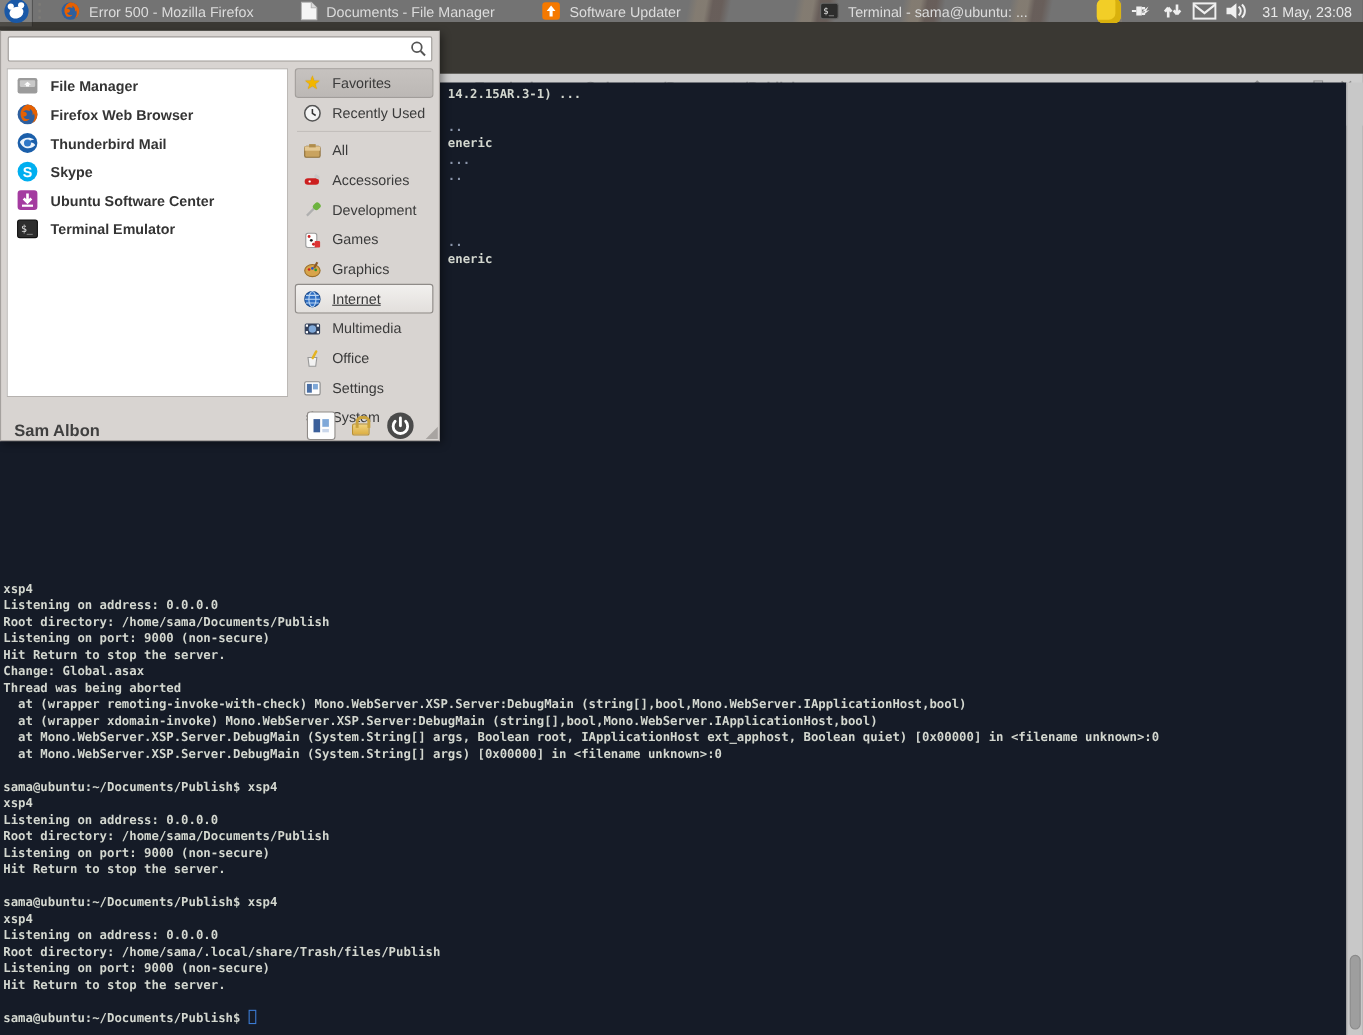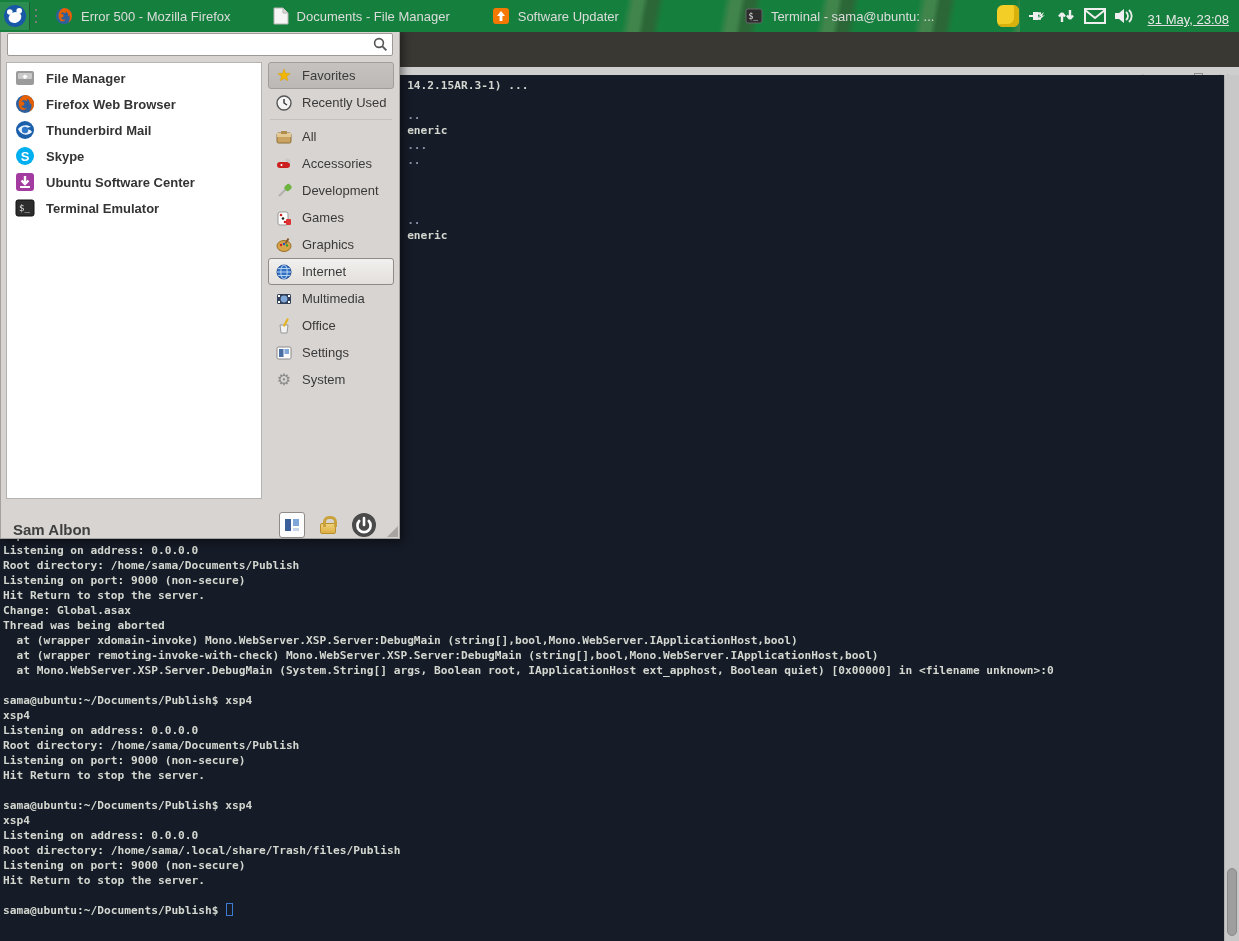--- a/index.html
+++ b/index.html
@@ -1,34 +1,34 @@
 <!DOCTYPE html>
 <html><head>
 <meta charset="utf-8">
 <style>
   * { margin:0; padding:0; box-sizing:border-box; }
   html,body { width:1239px; height:941px; overflow:hidden; background:#3a3833;
               font-family:"Liberation Sans", sans-serif; }
 
   
-  .panel { position:absolute; top:0; left:0; width:1239px; height:32px;
-           background:#15803d; z-index:40; display:flex; align-items:center; color:#dcdcdc; }
+  .panel { position:absolute; top:0; left:0; width:1239px; height:20px;
+           background:#737373; z-index:40; display:flex; align-items:center; color:#dcdcdc; }
   .panel::after { content:""; position:absolute; left:600px; width:420px; top:0; bottom:0;
            background:repeating-linear-gradient(100deg, rgba(0,0,0,0) 0 26px,
              rgba(168,143,110,.30) 34px 42px, rgba(84,56,44,.35) 48px 56px, rgba(0,0,0,0) 64px 96px);
            pointer-events:none; }
   .whisker-btn { width:30px; height:28px; display:flex; align-items:center; justify-content:center;
            background:rgba(255,255,255,.10); border-right:1px solid rgba(0,0,0,.35); cursor:pointer; }
   .panel-sep { width:7px; height:20px; margin:0 2px;
            background:radial-gradient(circle, #7c7a76 1px, transparent 1.4px) center/4px 6px repeat-y; }
   .task-btn { display:flex; align-items:center; gap:8px; height:24px; padding:0 8px;
            margin-right:26px; border-radius:2px; cursor:pointer; position:relative; z-index:1; }
   .task-btn .lbl { font-size:13px; color:#dcdcdc; white-space:nowrap; }
-  .tray { margin-left:auto; display:flex; align-items:flex-end; gap:7px; padding-right:10px;
-          position:relative; z-index:1;text-decoration:underline; }
+  .tray { margin-left:auto; display:flex; align-items:center; gap:7px; padding-right:10px;
+          position:relative; z-index:1; }
   .tray-ico { width:22px; height:22px; display:flex; align-items:center; justify-content:center; cursor:pointer; }
   .kbd-yellow { width:22px; height:22px; border-radius:6px; background:#f2ce27;
           box-shadow:inset -5px -3px 0 0 #d9b10d; }
   .clock { font-size:13px; color:#e8e8e8; white-space:nowrap; padding-left:6px; cursor:pointer; }
 
   
   .terminal { position:absolute; top:28px; left:0; width:1239px; height:913px; z-index:10; }
   .term-titlebar { position:absolute; top:0; left:0; right:0; height:47px;
           background:#cecece; border-bottom:1px solid #b9b9b9;margin-top:39px; }
   .term-title { position:absolute; left:432px; top:5px; font-size:13px; font-weight:bold;
@@ -44,37 +44,37 @@
   .tline { height:15px; line-height:15px; white-space:pre;font-weight:bold; }
   .tline.dim { color:#8b96ab; }
   .cursor { display:inline-block; width:7px; height:13px; margin-left:1px;
           border:1px solid #3b7bd3; vertical-align:-2px; }
   .term-scrollbar { position:absolute; top:47px; right:0; bottom:0; width:15px;
           background:#c8c8c8; border-left:1px solid #b2b2b2; cursor:pointer; }
   .term-thumb { position:absolute; bottom:5px; left:2px; width:10px; height:68px;
           background:#9e9e9e; border:1px solid #8a8a8a; border-radius:5px; cursor:grab; }
 
   
-  .wmenu { position:absolute; top:28px; left:0; width:400px; height:511px; z-index:30;
+  .wmenu { position:absolute; top:28px; left:0; width:400px; height:373px; z-index:30;
           background:#d8d4d1; border:1px solid #a5a19e; border-top:none;
           box-shadow:3px 3px 8px rgba(0,0,0,.45); }
   .search-row { position:absolute; top:5px; left:6px; right:6px; height:23px; }
   .search-input { width:100%; height:100%; border:1px solid #9d9996; border-radius:2px;
           padding:0 24px 0 6px; font-size:13px; background:#fff; outline:none; }
   .search-ico { position:absolute; right:5px; top:4px; }
   .apps { position:absolute; top:34px; left:5px; width:256px; bottom:39px;
           background:#ffffff; border:1px solid #b6b2af; overflow:hidden; padding-top:2px; }
   .app-item { height:26px; display:flex; align-items:center; gap:10px; padding-left:7px; cursor:pointer; }
   .app-item .lbl { font-size:13px; color:#343434; font-weight:bold; }
   .app-ico { width:22px; height:22px; display:flex; align-items:center; justify-content:center; }
   .cats { position:absolute; top:34px; left:267px; right:5px; }
   .cat-item { height:27px; display:flex; align-items:center; gap:9px; padding-left:6px;
           font-size:13px; color:#3a3a3a; cursor:pointer; border:1px solid transparent; border-radius:3px; }
   .cat-item.selected { background:linear-gradient(#c6c2bf,#bcb8b5); border-color:#a19d9a; }
-  .cat-item.hovered  { background:linear-gradient(#f2f0ee,#e2dfdc); border-color:#8f8b88; }
+  .cat-item.hovered  { background:linear-gradient(#f2f0ee,#e2dfdc); border-color:#8f8b88;text-decoration:underline; }
   .cat-sep { border-top:1px solid #c3bfbc; margin:3px 2px; }
   .cat-ico { width:18px; height:18px; display:flex; align-items:center; justify-content:center;
           font-size:15px; }
   .wfooter { position:absolute; bottom:0; left:0; right:0; height:37px;
           display:flex; align-items:flex-end; }
   .user-name { font-size:15px; font-weight:bold; color:#3f3f3f; margin-left:12px; }
   .foot-btns { margin-left:auto; display:flex; align-items:center; gap:10px; margin-right:22px; }
   .fbtn { width:26px; height:26px; display:flex; align-items:center; justify-content:center; cursor:pointer; }
   .settings-btn { background:#fdfdfd; border:1px solid #8f8b88; border-radius:3px; }
   .lock-body { width:16px; height:11px; background:linear-gradient(#f0d27c,#dcae43);
@@ -136,23 +136,24 @@
         <div class="tline"></div>
         <div class="tline"></div>
         <div class="tline"></div>
         <div class="tline">xsp4</div>
         <div class="tline">Listening on address: 0.0.0.0</div>
         <div class="tline">Root directory: /home/sama/Documents/Publish</div>
         <div class="tline">Listening on port: 9000 (non-secure)</div>
         <div class="tline">Hit Return to stop the server.</div>
         <div class="tline">Change: Global.asax</div>
         <div class="tline">Thread was being aborted</div>
+        <div class="tline">  at (wrapper remoting-invoke-with-check) Mono.WebServer.XSP.Server:DebugMain (string[],bool,Mono.WebServer.IApplicationHost,bool)</div>
         <div class="tline">  at (wrapper xdomain-invoke) Mono.WebServer.XSP.Server:DebugMain (string[],bool,Mono.WebServer.IApplicationHost,bool)</div>
-        <div class="tline">  at (wrapper remoting-invoke-with-check) Mono.WebServer.XSP.Server:DebugMain (string[],bool,Mono.WebServer.IApplicationHost,bool)</div>
         <div class="tline">  at Mono.WebServer.XSP.Server.DebugMain (System.String[] args, Boolean root, IApplicationHost ext_apphost, Boolean quiet) [0x00000] in &lt;filename unknown&gt;:0</div>
+        <div class="tline">  at Mono.WebServer.XSP.Server.DebugMain (System.String[] args) [0x00000] in &lt;filename unknown&gt;:0</div>
         <div class="tline"></div>
         <div class="tline">sama@ubuntu:~/Documents/Publish$ xsp4</div>
         <div class="tline">xsp4</div>
         <div class="tline">Listening on address: 0.0.0.0</div>
         <div class="tline">Root directory: /home/sama/Documents/Publish</div>
         <div class="tline">Listening on port: 9000 (non-secure)</div>
         <div class="tline">Hit Return to stop the server.</div>
         <div class="tline"></div>
         <div class="tline">sama@ubuntu:~/Documents/Publish$ xsp4</div>
         <div class="tline">xsp4</div>

